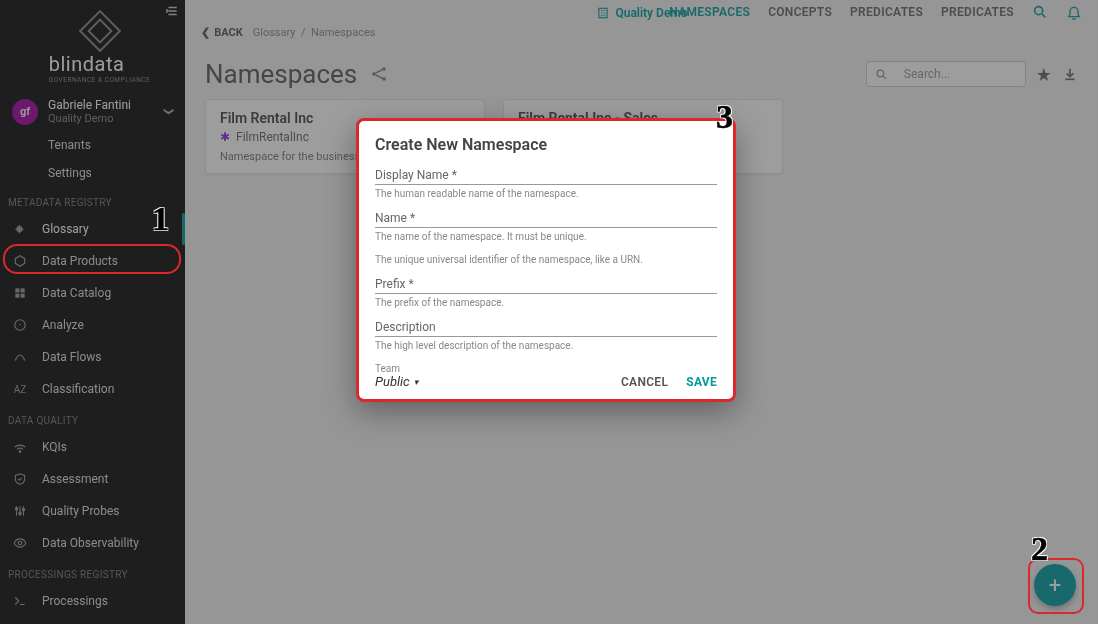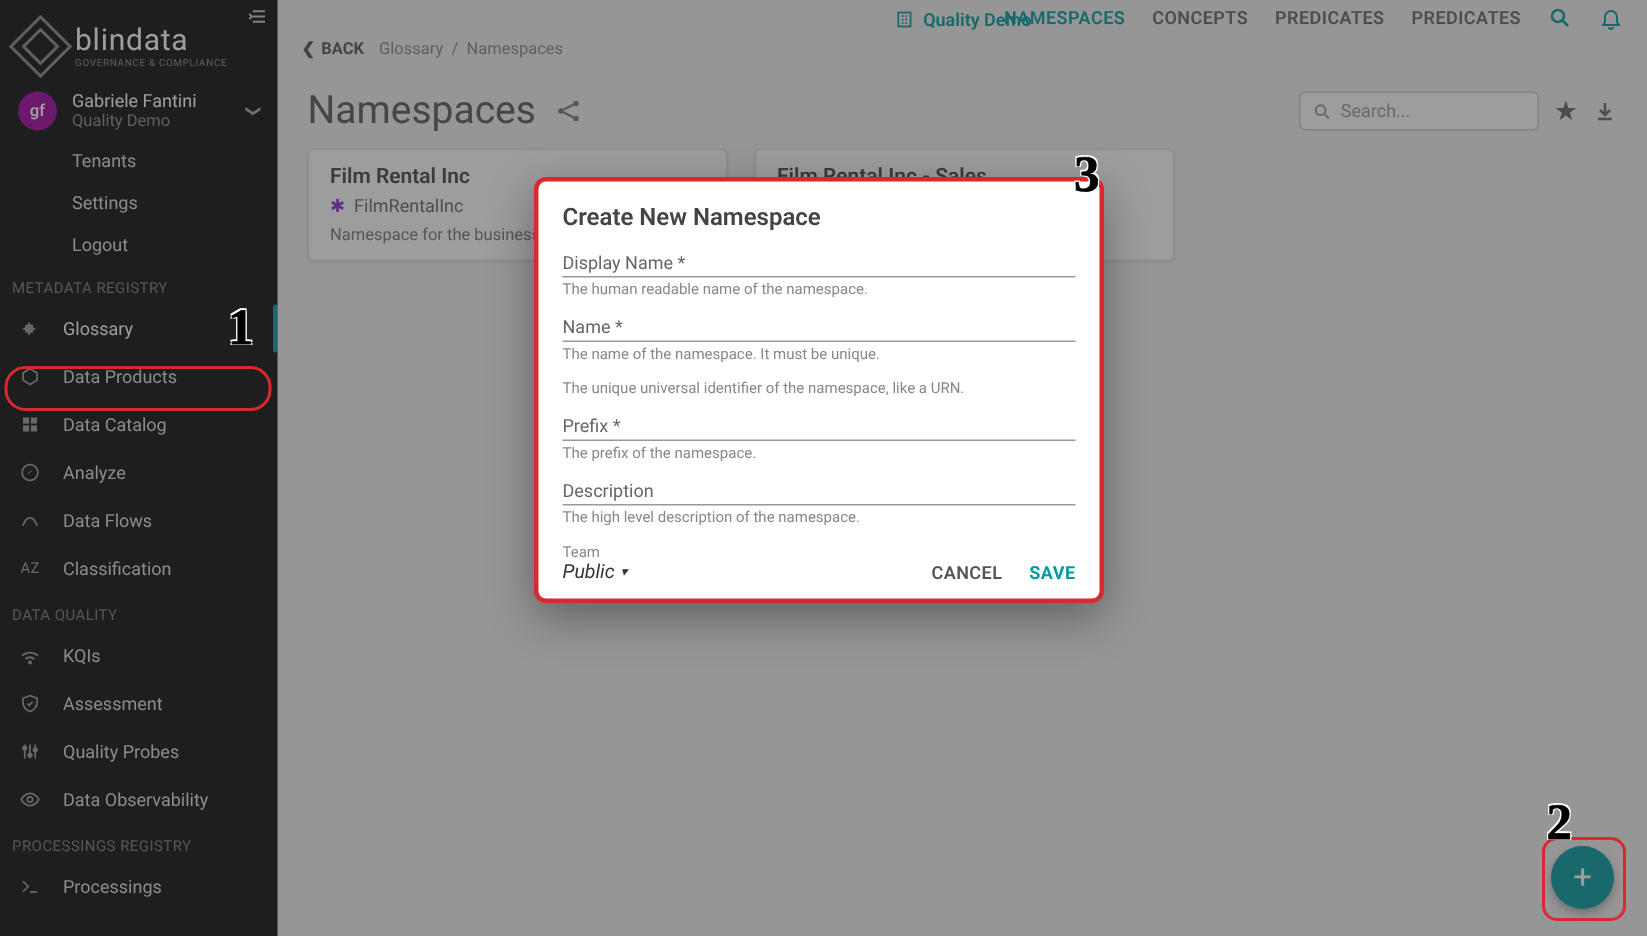--- a/index.html
+++ b/index.html
@@ -3,21 +3,21 @@
 <meta charset="utf-8">
 <style>
   * { box-sizing: border-box; margin: 0; padding: 0; font-family: -apple-system, BlinkMacSystemFont, "Segoe UI", Roboto, Arial, sans-serif; }
   html, body { width: 1098px; height: 624px; overflow: hidden; background: #000; }
   .app { position: relative; width: 1098px; height: 624px; display: flex; }
   
   
   .sidebar { width: 185px; background: #0d0d0d; color: #a6a6a6; display: flex; flex-direction: column; font-size: 12px; position: relative; }
   .sidebar-top { display: flex; align-items: flex-start; justify-content: flex-end; padding: 4px 6px 0 0; }
   .menu-collapse { color: #ccc; font-size: 14px; cursor: pointer; transform: scaleX(-1); }
-  .logo-row { display: flex; align-items: center; gap: 8px; padding: 4px 10px 8px 12px; margin-top: -6px; }
+  .logo-row { display: flex; align-items: center; gap: 8px; padding: 4px 10px 8px 24px; margin-top: -6px; flex-direction: column; }
   .logo-mark { width: 30px; height: 30px; border: 2px solid #888; transform: rotate(45deg); display:flex; align-items:center; justify-content:center; }
   .logo-mark::after { content:""; width:14px; height:14px; border:2px solid #888; }
   .logo-text { color: #fff; font-size: 20px; font-weight: 400; letter-spacing: .5px; line-height: 1; }
   .logo-sub { color: #888; font-size: 6.5px; letter-spacing: .5px; display:block; margin-top:2px;}
   .user-row { display:flex; align-items:center; gap:10px; padding: 6px 12px; }
   .avatar { width: 26px; height: 26px; border-radius:50%; background: #a100a1; color:#fff; font-size:11px; display:flex; align-items:center; justify-content:center; font-weight:600; }
   .user-meta { flex:1; }
   .user-name { color:#fff; font-size:12px; }
   .user-tenant { color:#888; font-size:11px; }
   .user-caret { color:#aaa; font-size:10px; transform: rotate(90deg); }
@@ -37,21 +37,21 @@
   .top-right { display:flex; align-items:center; gap:18px; color:#666; font-size:12px; font-weight:600; letter-spacing:.3px; }
   .top-right .tab { cursor:pointer; }
   .top-right .tab.active { color:#009b9f; }
   .top-icon { color:#009b9f; font-size:15px; cursor:pointer; }
   .crumb-row { display:flex; align-items:center; gap:10px; padding: 6px 16px; }
   .back-btn { display:flex; align-items:center; gap:4px; color:#555; font-size:11px; font-weight:700; cursor:pointer; }
   .crumbs { color:#888; font-size:11px; }
   .title-row { display:flex; align-items:center; justify-content:space-between; padding: 14px 20px 10px; }
   .page-title { font-size:26px; color:#585858; font-weight:400; display:flex; align-items:center; gap:12px; }
   .title-actions { display:flex; align-items:center; gap:10px; }
-  .search-box { display:flex; align-items:center; gap:6px; background:#fff; border:1px solid #ccc; border-radius:4px; padding:5px 8px; width:160px; color:#999; font-size:12px; }
+  .search-box { display:flex; align-items:center; gap:16px; background:#fff; border:1px solid #ccc; border-radius:4px; padding:5px 8px; width:160px; color:#999; font-size:12px; }
   .cards { display:flex; gap:18px; padding: 0 20px; }
   .card { width:280px; background:#fff; border:1px solid #e2e2e2; border-radius:4px; padding:10px 14px; box-shadow:0 1px 2px rgba(0,0,0,.06); }
   .card-title { color:#444; font-size:14px; font-weight:600; }
   .card-sub { display:flex; align-items:center; gap:6px; color:#666; font-size:12px; margin-top:4px; }
   .card-desc { color:#777; font-size:11px; margin-top:6px; }
   .fab { position:absolute; right:22px; bottom:18px; width:42px; height:42px; border-radius:50%; background:#009b9f; color:#fff; display:flex; align-items:center; justify-content:center; font-size:22px; box-shadow:0 3px 6px rgba(0,0,0,.3); cursor:pointer; }
   .fab-highlight { position:absolute; border:2px solid #d9292e; border-radius:10px; pointer-events:none; }
 
   
   .dim { position:absolute; inset:0; background: rgba(50,50,50,.48); }
@@ -99,21 +99,20 @@
       <span class="avatar">gf</span>
       <div class="user-meta">
         <div class="user-name">Gabriele Fantini</div>
         <div class="user-tenant">Quality Demo</div>
       </div>
       <span class="user-caret">❯</span>
     </div>
     <div class="sub-items">
       <div class="sub-item">Tenants</div>
       <div class="sub-item">Settings</div>
-      <div class="sub-item">Logout</div>
     </div>
 
     <div class="section-header">METADATA REGISTRY</div>
     <div class="nav-item active">
       <span class="nav-icon">
           <svg class="ic" viewBox="0 0 24 24" fill="#999">
             <path d="M20 11h-2V7a1 1 0 0 0-1-1h-4V4a2 2 0 1 0-4 0v2H5a1 1 0 0 0-1 1v4H2a2 2 0 1 0 0 4h2v4a1 1 0 0 0 1 1h4v2a2 2 0 1 0 4 0v-2h4a1 1 0 0 0 1-1v-4h2a2 2 0 1 0 0-4z" transform="scale(.65) translate(6 6)"></path>
           </svg>
         </span>
       <span>Glossary</span>

